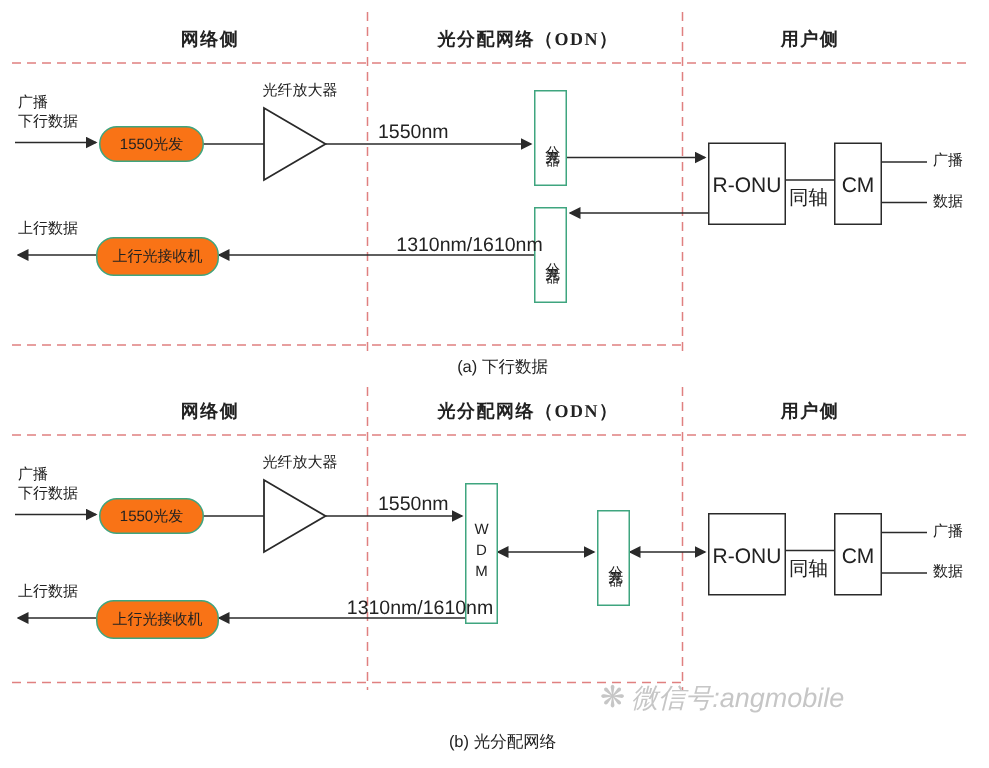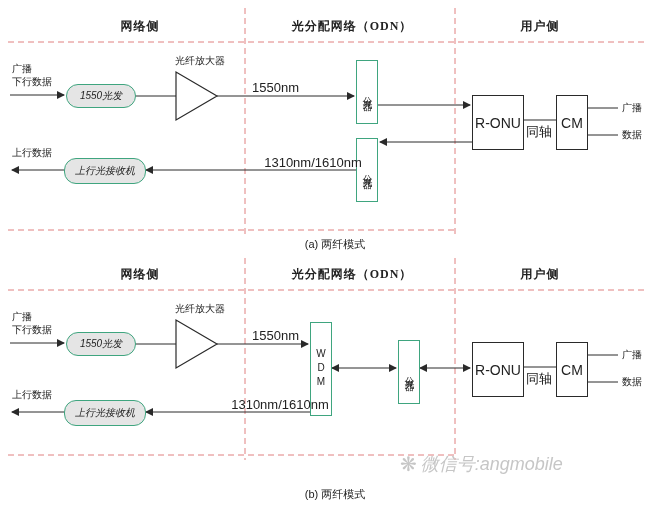--- a/index.html
+++ b/index.html
@@ -9,22 +9,22 @@
     --ink:#222222;
     --watermark:#c6c6c6;
   }
   html,body{margin:0;padding:0;background:#fff;}
   body{font-family:"Liberation Sans","DejaVu Sans",sans-serif;}
   .stage{position:relative;width:659px;height:512px;background:#fff;overflow:hidden;}
   svg.layer{position:absolute;left:0;top:0;}
   .lbl{position:absolute;font-size:10px;color:var(--ink);line-height:1.25;white-space:nowrap;}
   .lbl.sm{font-size:13px;}
   .hdr{position:absolute;font-size:12px;font-weight:bold;color:var(--ink);text-align:center;letter-spacing:1px;font-family:Liberation Serif, serif;}
-  .stadium{position:absolute;border:1px solid var(--green);border-radius:12px;background:#e5e5e5;
-           display:flex;align-items:center;justify-content:center;font-size:10px;color:var(--ink);white-space:nowrap;font-style:italic;}
+  .stadium{position:absolute;border:1px solid var(--green);border-radius:12px;background:#f97316;
+           display:flex;align-items:center;justify-content:center;font-size:10px;color:var(--ink);white-space:nowrap;}
   .vbox{position:absolute;border:1px solid var(--green);background:#fff;
         display:flex;align-items:center;justify-content:center;
         writing-mode:vertical-lr;text-orientation:upright;
         font-size:10px;letter-spacing:3px;color:var(--ink);}
   .box{position:absolute;border:1px solid var(--line);background:#fff;
        display:flex;align-items:center;justify-content:center;font-size:14px;color:var(--ink);}
   .cap{position:absolute;font-size:11px;color:var(--ink);text-align:center;}
   .wm{position:absolute;color:var(--watermark);font-size:18px;font-style:italic;display:flex;align-items:center;gap:4px;}
   .wm .flower{font-style:normal;font-size:20px;}
   .ln{stroke:var(--line);stroke-width:1;}
@@ -98,21 +98,21 @@
 
   <div class="box" style="left:472px;top:95px;width:50px;height:53px;">R-ONU</div>
   <div class="lbl sm" style="left:522px;top:124px;width:34px;text-align:center;">同轴</div>
   <div class="box" style="left:556px;top:95px;width:30px;height:53px;">CM</div>
   <div class="lbl" style="left:622px;top:102px;">广播</div>
   <div class="lbl" style="left:622px;top:129px;">数据</div>
 
   <div class="stadium" style="left:64px;top:158px;width:80px;height:24px;">上行光接收机</div>
   <div class="lbl" style="left:12px;top:147px;">上行数据</div>
 
-  <div class="cap" style="left:270px;top:237px;width:130px;">(a) 两纤模式</div>
+  <div class="cap" style="left:270px;top:237px;width:130px;">(a) 下行数据</div>
 
   <div class="hdr" style="left:105px;top:266px;width:70px;">网络侧</div>
   <div class="hdr" style="left:277px;top:266px;width:150px;">光分配网络（ODN）</div>
   <div class="hdr" style="left:505px;top:266px;width:70px;">用户侧</div>
 
   <div class="lbl" style="left:12px;top:311px;">广播</div>
   <div class="lbl" style="left:12px;top:324px;">下行数据</div>
 
   <div class="stadium" style="left:66px;top:332px;width:68px;height:22px;">1550光发</div>
   <div class="lbl" style="left:156px;top:303px;width:88px;text-align:center;">光纤放大器</div>
@@ -124,20 +124,20 @@
 
   <div class="box" style="left:472px;top:342px;width:50px;height:53px;">R-ONU</div>
   <div class="lbl sm" style="left:522px;top:371px;width:34px;text-align:center;">同轴</div>
   <div class="box" style="left:556px;top:342px;width:30px;height:53px;">CM</div>
   <div class="lbl" style="left:622px;top:349px;">广播</div>
   <div class="lbl" style="left:622px;top:376px;">数据</div>
 
   <div class="stadium" style="left:64px;top:400px;width:80px;height:24px;">上行光接收机</div>
   <div class="lbl" style="left:12px;top:389px;">上行数据</div>
 
-  <div class="cap" style="left:270px;top:487px;width:130px;">(b) 两纤模式</div>
+  <div class="cap" style="left:270px;top:487px;width:130px;">(b) 光分配网络</div>
 
   <div class="wm" style="left:400px;top:452px;">
     <span class="flower">❋</span>
     <span>微信号:angmobile</span>
   </div>
 
 </div>
 
 </body></html>

